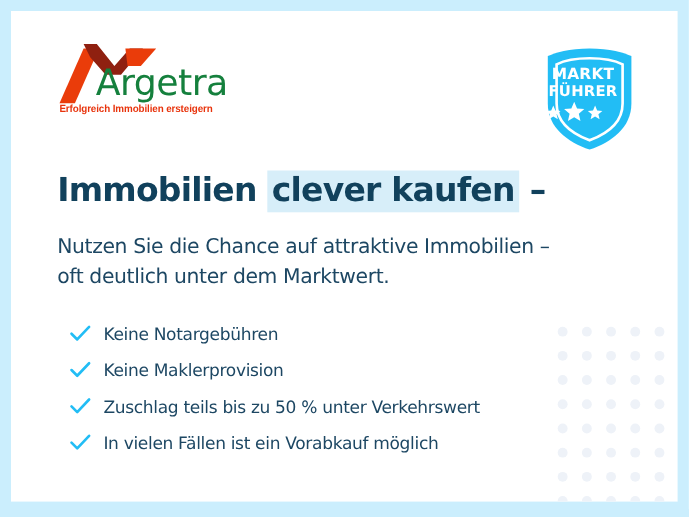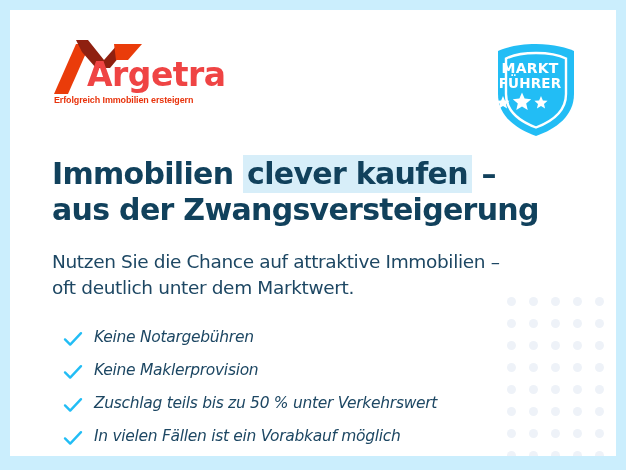--- a/index.html
+++ b/index.html
@@ -72,22 +72,22 @@
     position: absolute;
     left: 0;
     top: 0;
   }
   .logo-wordmark {
     position: absolute;
     left: 35px;
     top: 20px;
     font-family: "DejaVu Sans", sans-serif;
     font-size: 33px;
-    font-weight: 700;
-    color: #ef4444;
+    font-weight: 400;
+    color: #15803d;
     letter-spacing: -0.5px;
     line-height: 1;
   }
   .logo-tagline {
     position: absolute;
     left: 2px;
     top: 56px;
     font-family: "Liberation Sans Narrow", "Liberation Sans", sans-serif;
     font-size: 9.5px;
     font-weight: 700;
@@ -164,29 +164,28 @@
     letter-spacing: -0.35px;
   }
 
   ul.benefits {
     list-style: none;
     margin: 26px 0 0 0;
     padding: 0 0 0 10px;
   }
   ul.benefits li {
     display: flex;
-    align-items: flex-start;
+    align-items: flex-end;
     margin-bottom: 11px;
     font-family: "DejaVu Sans", sans-serif;
     font-size: 15.5px;
     font-weight: 400;
     color: #1d4763;
     letter-spacing: -0.3px;
     line-height: 1.2;
-    font-style: italic;
   }
   ul.benefits li:last-child { margin-bottom: 0; }
   .check-icon {
     flex: 0 0 auto;
     width: 22px;
     height: 22px;
     margin-right: 10px;
     display: inline-flex;
     align-items: center;
     justify-content: center;
@@ -274,21 +273,20 @@
           </svg>
         </div>
       </div>
 
     </div>
 
     <div class="content">
 
       <h1 class="headline">
         <span>Immobilien </span><span class="hl">clever kaufen</span><span class="dash"> –</span><br>
-        <span>aus der Zwangsversteigerung</span>
       </h1>
 
       <p class="subhead">
         <span>Nutzen Sie die Chance auf attraktive Immobilien –</span><br>
         <span>oft deutlich unter dem Marktwert.</span>
       </p>
 
       <ul class="benefits">
         <li>
           <span class="check-icon">

